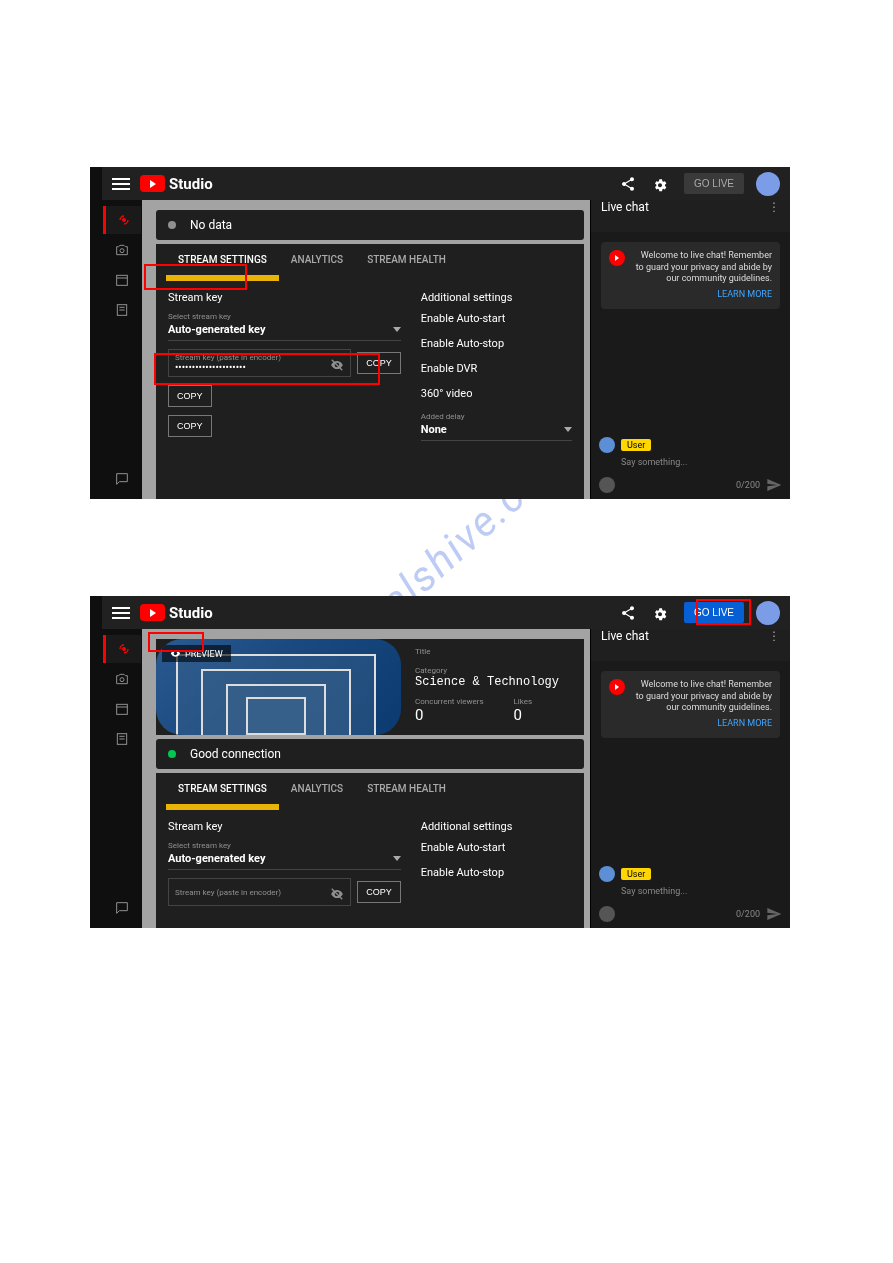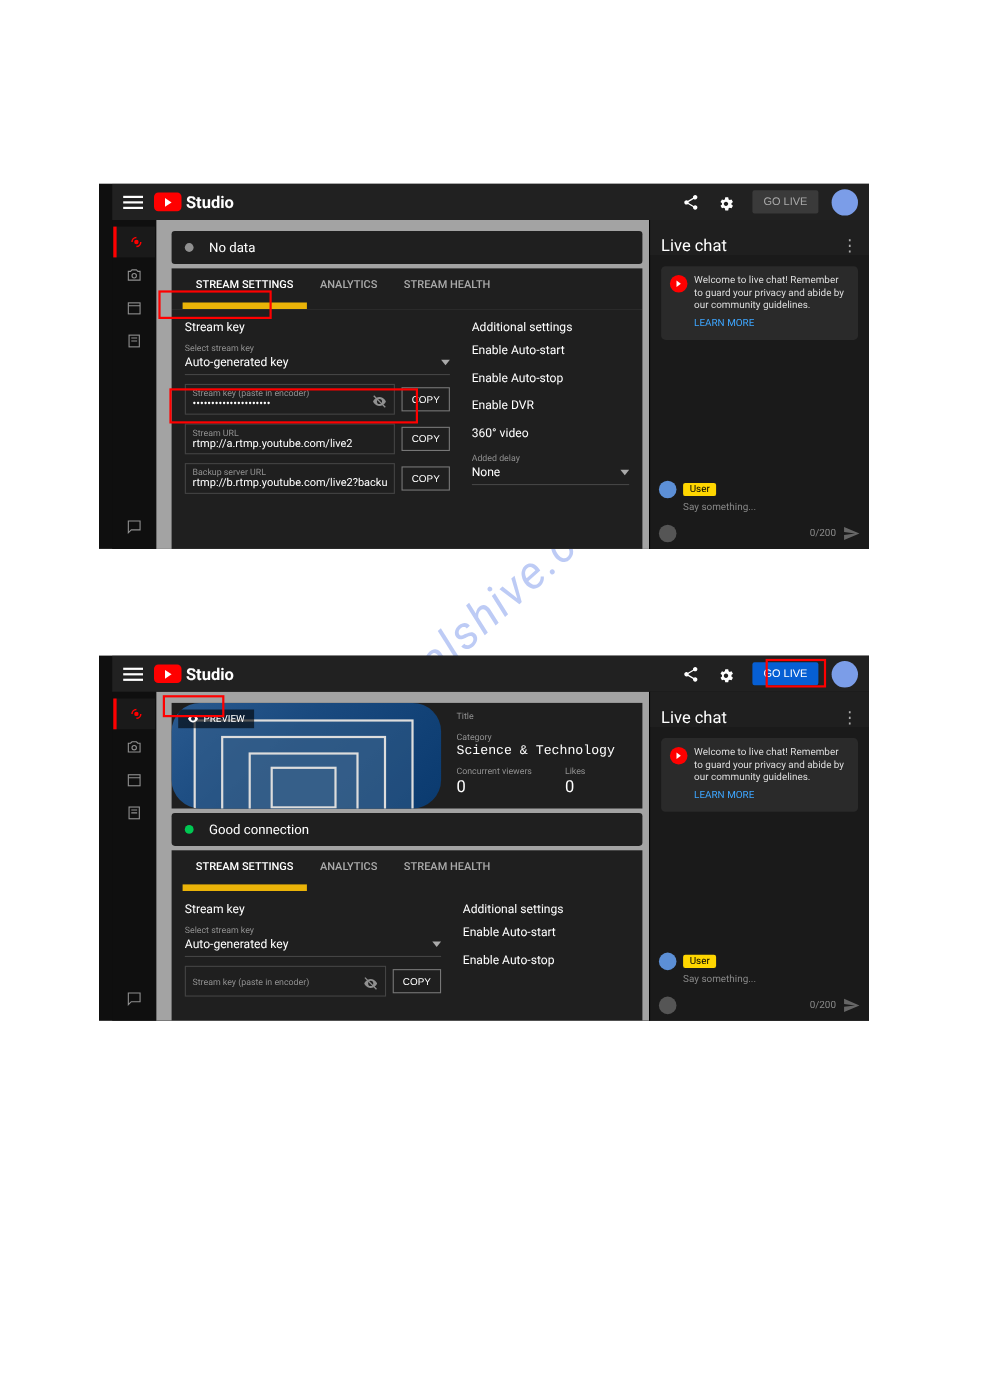--- a/index.html
+++ b/index.html
@@ -37,37 +37,37 @@
 
 .tabs { display: flex; background: #1f1f1f; padding: 0 10px; margin-right: 6px; }
 .tab { padding: 10px 12px; color: #aaa; font-size: 10px; font-weight: 500; cursor: pointer; }
 .tab.active { color: #fff; border-bottom: 6px solid #eab308; }
 
 .settings-panel { background: #1f1f1f; padding: 10px 12px; display: flex; margin-right: 6px; flex: 1; overflow: hidden; }
 .settings-left { flex: 1; padding-right: 20px; }
 .settings-right { flex: 0.65; }
 .section-title { color: #fff; font-size: 11px; margin-bottom: 8px; }
 .field-label { color: #909090; font-size: 8px; margin-bottom: 2px; }
-.select-row { display: flex; align-items: center; justify-content: space-between; border-bottom: 1px solid #444; padding-bottom: 4px; margin-bottom: 8px; }
+.select-row { display: flex; align-items: center; justify-content: space-between; border-bottom: 1px solid #444; padding-bottom: 4px; margin-bottom: 8px; font-weight: bold; }
 .select-value { color: #fff; font-size: 11px; }
 .triangle-down { width: 0; height: 0; border-left: 4px solid transparent; border-right: 4px solid transparent; border-top: 5px solid #aaa; }
 
 .input-row { display: flex; align-items: center; gap: 6px; margin-bottom: 8px; }
 .input-box { flex: 1; border: 1px solid #444; padding: 3px 6px; min-height: 28px; display: flex; flex-direction: column; justify-content: center; position: relative; }
 .input-box .field-label { margin-bottom: 0; }
 .input-value { color: #fff; font-size: 10px; overflow: hidden; white-space: nowrap; }
 .eye-icon { position: absolute; right: 6px; bottom: 4px; fill: #909090; width: 14px; }
 .copy-btn { border: 1px solid #777; background: transparent; color: #fff; font-size: 9px; padding: 5px 8px; cursor: pointer; font-weight: 500; }
 
 .setting-item { color: #fff; font-size: 11px; margin-bottom: 12px; }
 
 .chat-col { width: 200px; background: #1a1a1a; display: flex; flex-direction: column; border-left: 1px solid #000; }
-.chat-head { height: 32px; display: flex; align-items: flex-end; justify-content: space-between; padding: 0 10px; color: #fff; font-size: 15px; background: #1f1f1f; }
+.chat-head { height: 32px; display: flex; align-items: flex-start; justify-content: space-between; padding: 0 10px; color: #fff; font-size: 12px; background: #1f1f1f; }
 .chat-more { color: #aaa; cursor: pointer; }
-.chat-welcome { margin: 10px; background: #2a2a2a; border-radius: 4px; padding: 8px; display: flex; gap: 6px; font-size: 9px; color: #ddd; line-height: 1.3; }
+.chat-welcome { margin: 10px; background: #2a2a2a; border-radius: 4px; padding: 8px; display: flex; gap: 6px; font-size: 9px; color: #ddd; line-height: 1.3; text-align: right; }
 .chat-welcome-icon { width: 16px; height: 16px; background: #f00; border-radius: 50%; flex-shrink: 0; display: flex; align-items: center; justify-content: center; }
 .chat-welcome-icon::after { content: ''; border-left: 4px solid #fff; border-top: 3px solid transparent; border-bottom: 3px solid transparent; }
 .learn-more { color: #3ea6ff; font-size: 9px; margin-top: 4px; display: block; }
 .chat-spacer { flex: 1; }
 .chat-input-area { padding: 6px 8px; }
 .chat-user-row { display: flex; align-items: center; gap: 6px; margin-bottom: 4px; }
 .chat-avatar { width: 16px; height: 16px; border-radius: 50%; background: #5c8fd6; }
 .chat-username { background: #ffd600; color: #000; font-size: 9px; padding: 1px 6px; border-radius: 2px; }
 .chat-placeholder { color: #888; font-size: 9px; margin-left: 22px; }
 .chat-footer { display: flex; align-items: center; justify-content: space-between; padding: 4px 8px 6px; }
@@ -170,31 +170,23 @@
               <div class="field-label">Stream key (paste in encoder)</div>
               <div class="input-value">•••••••••••••••••••••</div>
               <svg class="eye-icon" viewBox="0 0 24 24">
                   <path d="M12 5c-7 0-10 7-10 7s3 7 10 7 10-7 10-7-3-7-10-7zm0 11a4 4 0 110-8 4 4 0 010 8z"></path>
                   <path d="M3 3l18 18" stroke="#909090" stroke-width="2"></path>
                 </svg>
             </div>
             <button class="copy-btn">COPY</button>
           </div>
           <div class="input-row">
-            <div class="input-box">
-              <div class="field-label">Stream URL</div>
-              <div class="input-value">rtmp://a.rtmp.youtube.com/live2</div>
-            </div>
             <button class="copy-btn">COPY</button>
           </div>
           <div class="input-row">
-            <div class="input-box">
-              <div class="field-label">Backup server URL</div>
-              <div class="input-value">rtmp://b.rtmp.youtube.com/live2?backu</div>
-            </div>
             <button class="copy-btn">COPY</button>
           </div>
         </div>
         <div class="settings-right">
           <div class="section-title">Additional settings</div>
           <div class="setting-item">Enable Auto-start</div>
           <div class="setting-item">Enable Auto-stop</div>
           <div class="setting-item">Enable DVR</div>
           <div class="setting-item">360° video</div>
           <div class="field-label">Added delay</div>

